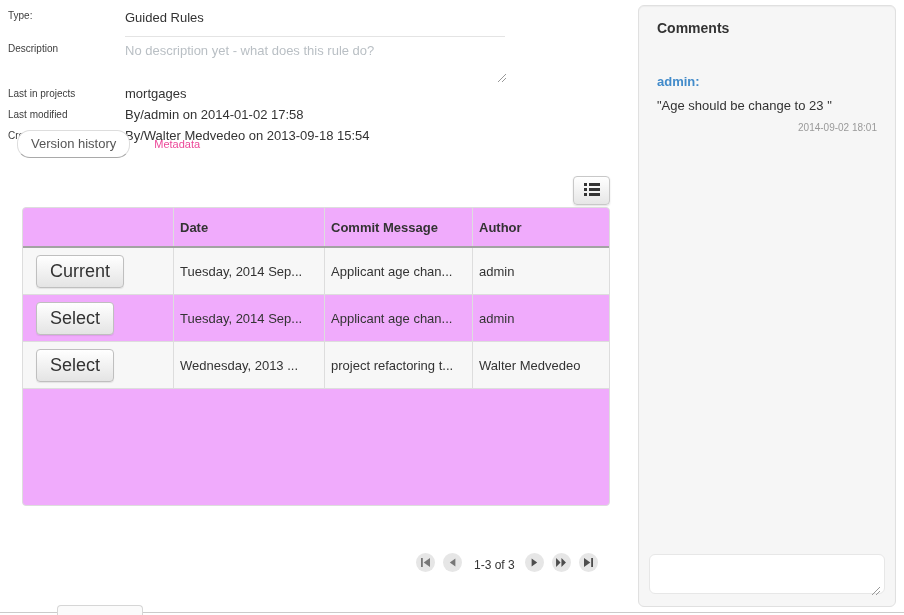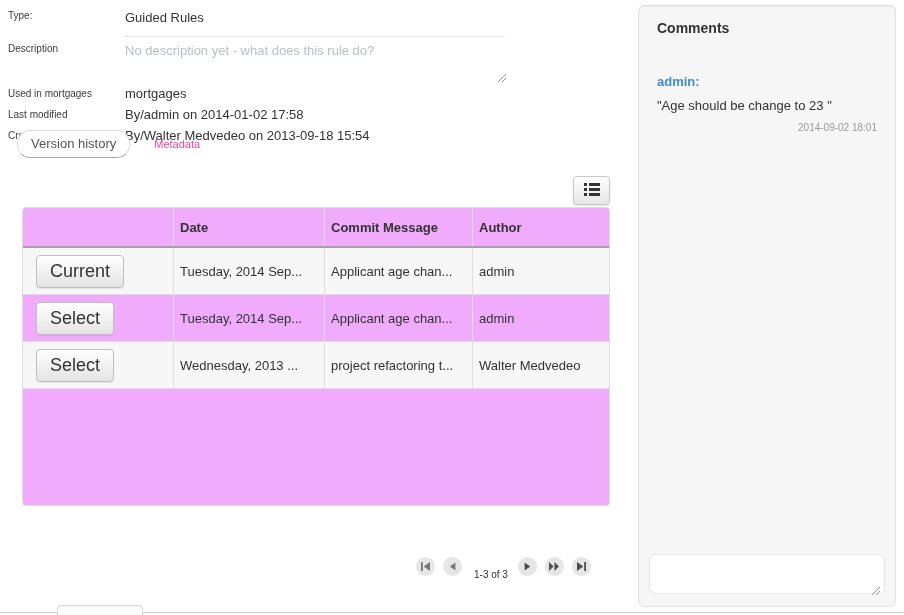--- a/index.html
+++ b/index.html
@@ -65,21 +65,21 @@
     box-shadow:0 1px 1px rgba(0,0,0,.08);
   }
 
   
   .pager { position:absolute; left:416px; top:553px; display:flex; align-items:center; }
   .pager-btn {
     width:19px; height:19px; border-radius:50%; background:#e6e6e6;
     display:flex; align-items:center; justify-content:center;
     margin-right:8px; cursor:pointer; border:none; padding:0;
   }
-  .pager-label { font-size:10px; color:#333; margin:16px 10px 0 4px; white-space:nowrap; }
+  .pager-label { font-size:12px; color:#333; margin:4px 10px 0 4px; white-space:nowrap; }
   .pager svg { display:block; }
 
   
   .comments {
     position:absolute; left:638px; top:5px; width:258px; height:602px;
     background:#f6f6f6; border:1px solid #e0e0e0; border-radius:6px;
     box-shadow:inset 0 1px 1px rgba(0,0,0,.04);
   }
   .comments-title { font-size:14px; font-weight:bold; color:#333; padding:14px 0 0 18px; }
   .comment { padding:38px 18px 0 18px; }
@@ -120,21 +120,21 @@
         <span class="resize-grip">
           <svg width="10" height="10" viewBox="0 0 10 10">
             <line x1="1" y1="9" x2="9" y2="1" stroke="#999" stroke-width="1"></line>
             <line x1="5" y1="9" x2="9" y2="5" stroke="#999" stroke-width="1"></line>
           </svg>
         </span>
       </div>
     </div>
     <div class="meta-rows">
       <div class="form-row">
-        <div class="form-label">Used in mortgages</div>
+        <div class="form-label">Last in projects</div>
         <div class="form-value">mortgages</div>
       </div>
       <div class="form-row">
         <div class="form-label">Last modified</div>
         <div class="form-value">By/admin on 2014-01-02 17:58</div>
       </div>
       <div class="form-row">
         <div class="form-label">Created on:</div>
         <div class="form-value">By/Walter Medvedeo on 2013-09-18 15:54</div>
       </div>

